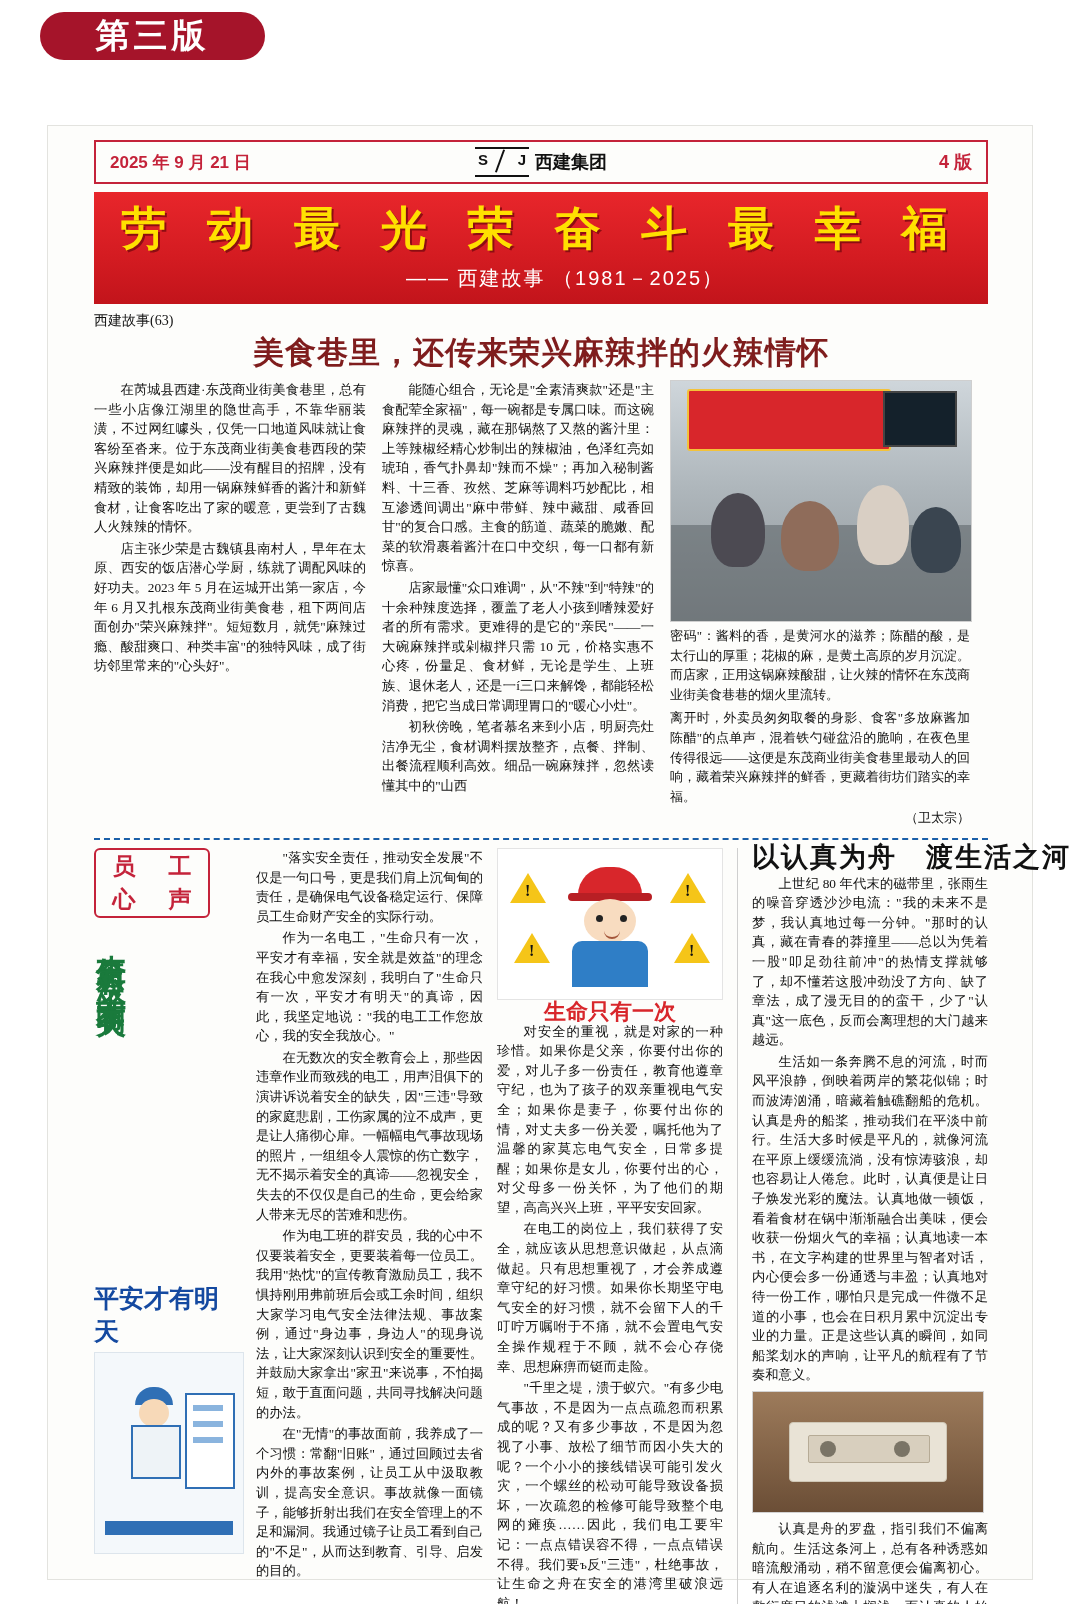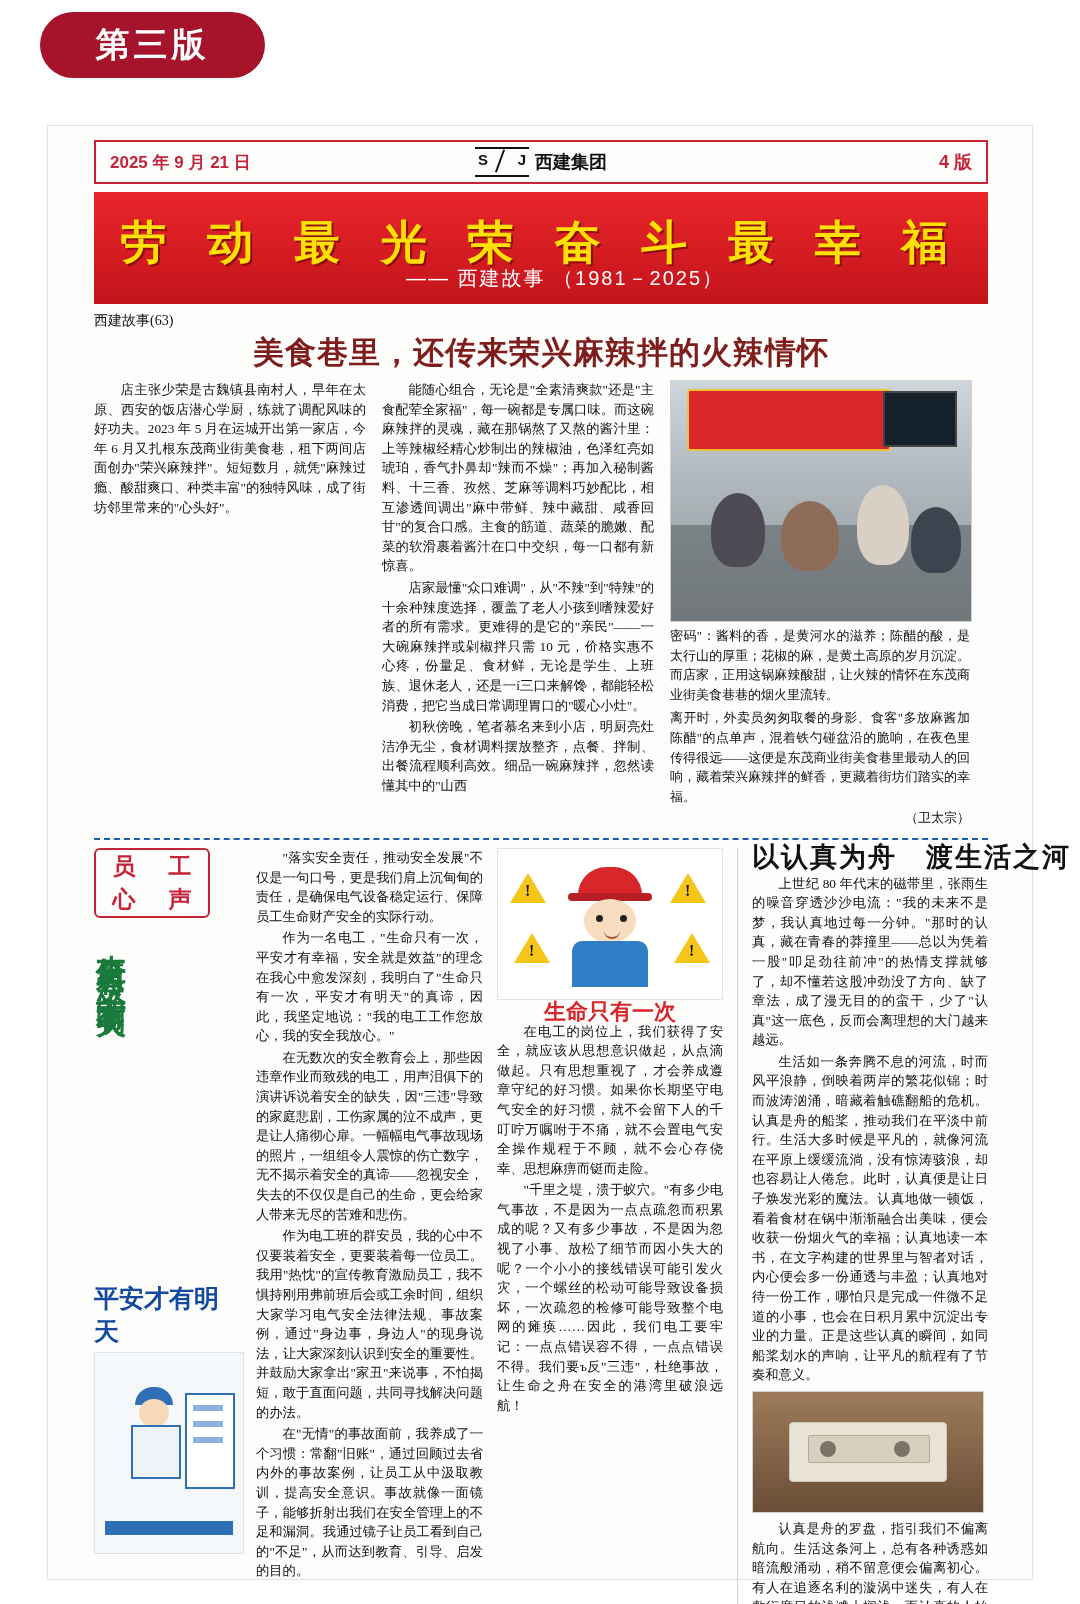--- a/index.html
+++ b/index.html
@@ -6,21 +6,21 @@
   body{
     width:1080px;height:1604px;
     background:#ffffff;
     font-family:"Liberation Serif","DejaVu Serif",serif;
     color:#111;
     position:relative;
     overflow:hidden;
   }
   
   .page-badge{
-    position:absolute;left:40px;top:12px;width:225px;height:66px;
+    position:absolute;left:40px;top:12px;width:225px;height:48px;
     background:#a5142a;border-radius:33px;
     display:flex;align-items:center;justify-content:center;
     color:#fff;font-size:34px;font-weight:bold;letter-spacing:4px;
     font-family:"Liberation Sans","DejaVu Sans",sans-serif;
   }
   
   .sheet{
     position:absolute;left:47px;top:125px;width:986px;height:1455px;
     background:#fdfdfb;
     border:1px solid #e3e3df;
@@ -59,21 +59,21 @@
     margin-left:auto;margin-right:14px;color:#c4233a;font-size:18px;font-weight:bold;
     font-family:"Liberation Sans","DejaVu Sans",sans-serif;
   }
   
   .banner{
     margin-top:8px;height:112px;
     background:linear-gradient(180deg,#e8262b 0%,#d31b21 60%,#c2141b 100%);
     position:relative;overflow:hidden;
   }
   .banner .slogan{
-    position:absolute;left:0;right:0;top:20px;text-align:center;
+    position:absolute;left:0;right:0;top:6px;text-align:center;
     color:#ffe000;font-size:46px;font-weight:bold;letter-spacing:14px;
     font-family:"Liberation Sans","DejaVu Sans",sans-serif;
     text-shadow:2px 2px 0 #8c0d12;
   }
   .banner .sub{
     position:absolute;left:0;right:0;bottom:12px;text-align:center;
     color:#fff;font-size:20px;letter-spacing:2px;
     font-family:"Liberation Sans","DejaVu Sans",sans-serif;
     margin-left:48px;
   }
@@ -207,20 +207,21 @@
   <div class="banner">
     <div class="slogan">劳 动 最 光 荣     奋 斗 最 幸 福</div>
     <div class="sub">—— 西建故事 （1981－2025）</div>
   </div>
 
   <div class="story-tag">西建故事(63)</div>
   <div class="story-title">美食巷里，还传来荣兴麻辣拌的火辣情怀</div>
 
   <div class="art1">
     <div class="col c1">
+      <p>在芮城县西建·东茂商业街美食巷里，总有一些小店像江湖里的隐世高手，不靠华丽装潢，不过网红噱头，仅凭一口地道风味就让食客纷至沓来。位于东茂商业街美食巷西段的荣兴麻辣拌便是如此——没有醒目的招牌，没有精致的装饰，却用一锅麻辣鲜香的酱汁和新鲜食材，让食客吃出了家的暖意，更尝到了古魏人火辣辣的情怀。</p>
       <p>店主张少荣是古魏镇县南村人，早年在太原、西安的饭店潜心学厨，练就了调配风味的好功夫。2023 年 5 月在运城开出第一家店，今年 6 月又扎根东茂商业街美食巷，租下两间店面创办"荣兴麻辣拌"。短短数月，就凭"麻辣过瘾、酸甜爽口、种类丰富"的独特风味，成了街坊邻里常来的"心头好"。</p>
     </div>
     <div class="col c2">
       <p>能随心组合，无论是"全素清爽款"还是"主食配荤全家福"，每一碗都是专属口味。而这碗麻辣拌的灵魂，藏在那锅熬了又熬的酱汁里：上等辣椒经精心炒制出的辣椒油，色泽红亮如琥珀，香气扑鼻却"辣而不燥"；再加入秘制酱料、十三香、孜然、芝麻等调料巧妙配比，相互渗透间调出"麻中带鲜、辣中藏甜、咸香回甘"的复合口感。主食的筋道、蔬菜的脆嫩、配菜的软滑裹着酱汁在口中交织，每一口都有新惊喜。</p>
       <p>店家最懂"众口难调"，从"不辣"到"特辣"的十余种辣度选择，覆盖了老人小孩到嗜辣爱好者的所有需求。更难得的是它的"亲民"——一大碗麻辣拌或剁椒拌只需 10 元，价格实惠不心疼，份量足、食材鲜，无论是学生、上班族、退休老人，还是一í三口来解馋，都能轻松消费，把它当成日常调理胃口的"暖心小灶"。</p>
       <p>初秋傍晚，笔者慕名来到小店，明厨亮灶洁净无尘，食材调料摆放整齐，点餐、拌制、出餐流程顺利高效。细品一碗麻辣拌，忽然读懂其中的"山西</p>
     </div>
     <div class="col c3">
       <div class="photo1">
         <div class="signboard"></div>
@@ -280,20 +281,21 @@
         <div class="tri t4"></div>
         <div class="hat"></div>
         <div class="brim"></div>
         <div class="face"></div>
         <div class="eye l"></div>
         <div class="eye r"></div>
         <div class="smile"></div>
         <div class="torso"></div>
       </div>
       <div class="mascot-cap">生命只有一次</div>
+      <p>对安全的重视，就是对家的一种珍惜。如果你是父亲，你要付出你的爱，对儿子多一份责任，教育他遵章守纪，也为了孩子的双亲重视电气安全；如果你是妻子，你要付出你的情，对丈夫多一份关爱，嘱托他为了温馨的家莫忘电气安全，日常多提醒；如果你是女儿，你要付出的心，对父母多一份关怀，为了他们的期望，高高兴兴上班，平平安安回家。</p>
       <p>在电工的岗位上，我们获得了安全，就应该从思想意识做起，从点滴做起。只有思想重视了，才会养成遵章守纪的好习惯。如果你长期坚守电气安全的好习惯，就不会留下人的千叮咛万嘱咐于不痛，就不会置电气安全操作规程于不顾，就不会心存侥幸、思想麻痹而铤而走险。</p>
       <p>"千里之堤，溃于蚁穴。"有多少电气事故，不是因为一点点疏忽而积累成的呢？又有多少事故，不是因为忽视了小事、放松了细节而因小失大的呢？一个小小的接线错误可能引发火灾，一个螺丝的松动可能导致设备损坏，一次疏忽的检修可能导致整个电网的瘫痪……因此，我们电工要牢记：一点点错误容不得，一点点错误不得。我们要ъ反"三违"，杜绝事故，让生命之舟在安全的港湾里破浪远航！</p>
 
     </div>
 
     <div class="col right-col">
       <div class="right-title">以认真为舟　渡生活之河</div>
       <p>上世纪 80 年代末的磁带里，张雨生的噪音穿透沙沙电流："我的未来不是梦，我认真地过每一分钟。"那时的认真，藏在青春的莽撞里——总以为凭着一股"叩足劲往前冲"的热情支撑就够了，却不懂若这股冲劲没了方向、缺了章法，成了漫无目的的蛮干，少了"认真"这一底色，反而会离理想的大门越来越远。</p>
       <p>生活如一条奔腾不息的河流，时而风平浪静，倒映着两岸的繁花似锦；时而波涛汹涌，暗藏着触礁翻船的危机。认真是舟的船桨，推动我们在平淡中前行。生活大多时候是平凡的，就像河流在平原上缓缓流淌，没有惊涛骇浪，却也容易让人倦怠。此时，认真便是让日子焕发光彩的魔法。认真地做一顿饭，看着食材在锅中渐渐融合出美味，便会收获一份烟火气的幸福；认真地读一本书，在文字构建的世界里与智者对话，内心便会多一份通透与丰盈；认真地对待一份工作，哪怕只是完成一件微不足道的小事，也会在日积月累中沉淀出专业的力量。正是这些认真的瞬间，如同船桨划水的声响，让平凡的航程有了节奏和意义。</p>
       <div class="photo2">

